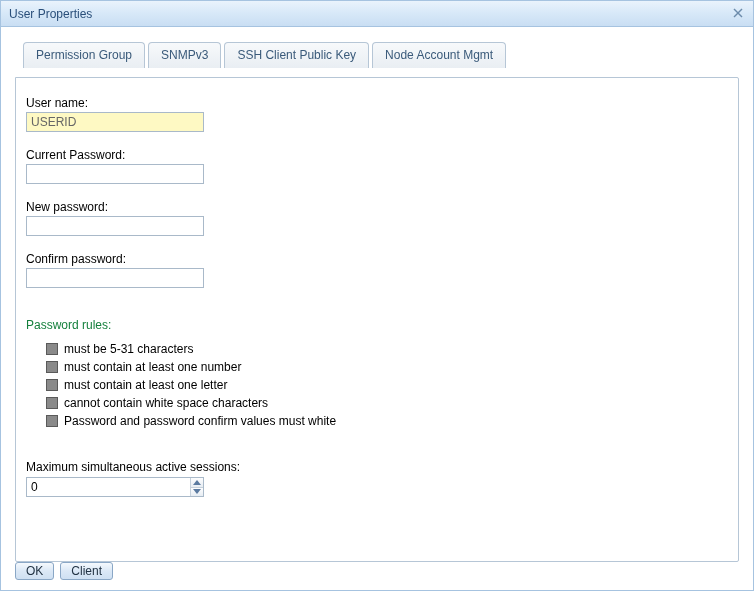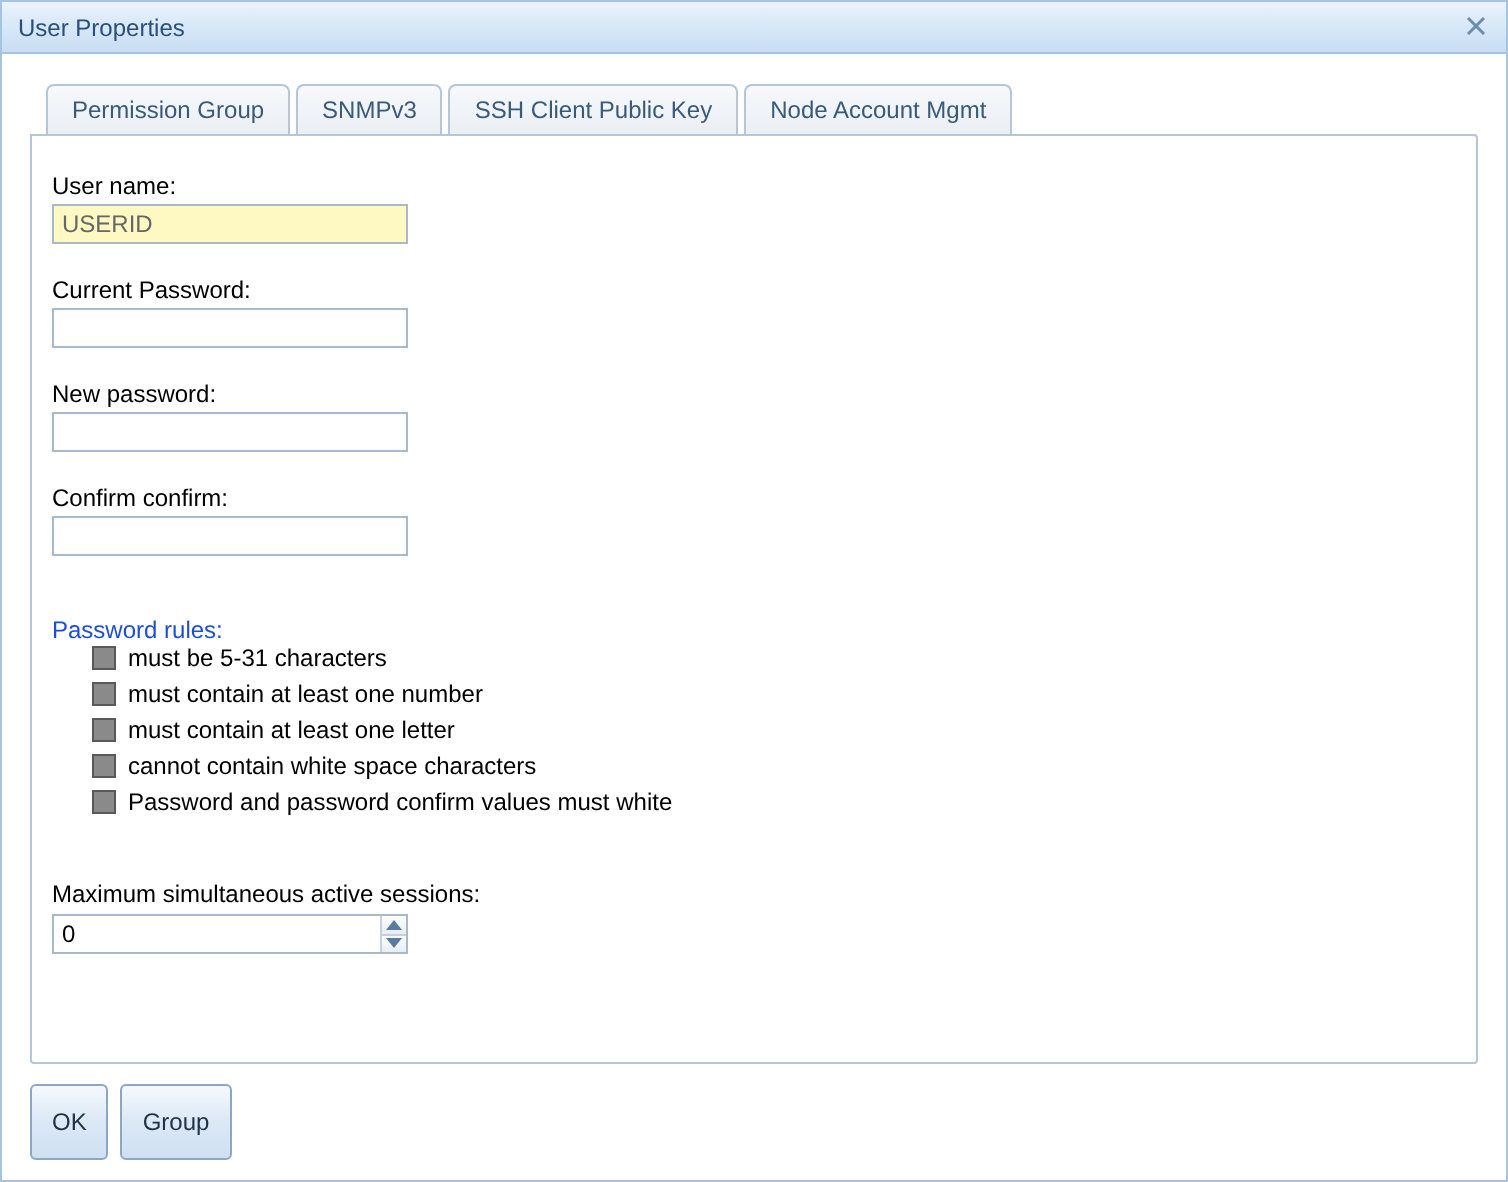--- a/index.html
+++ b/index.html
@@ -74,21 +74,21 @@
     color: #000;
     z-index: 10;
     border-bottom: 1px solid #fff;
   }
   .tabpanel {
     border: 1px solid #b6c6d6;
     border-radius: 0 2px 2px 2px;
     flex: 1;
     padding: 18px 22px 10px 10px;
     position: relative;
-    top: 0;
+    top: 10px;
   }
   .form-row {
     margin-bottom: 2px;
   }
   .form-row label {
     display: block;
     margin-bottom: 2px;
     color: #000;
   }
   .txt {
@@ -99,21 +99,22 @@
     font-size: 12px;
     background: #fff;
   }
   .txt.readonly {
     background: #fef9c3;
     color: #666;
   }
   .section-gap { height: 14px; }
   .section-gap-lg { height: 28px; }
   .rules-title {
-    color: #1d4ed8;
+    margin-bottom: 10px;
+    color: #15803d;
   }
   .rules-list {
     list-style: none;
     padding: 0;
     margin: 0 0 0 20px;
   }
   .rules-list li {
     display: flex;
     align-items: center;
     gap: 6px;
@@ -163,21 +164,21 @@
   .button-row {
     margin-top: 10px;
     display: flex;
     gap: 6px;
   }
   .btn {
     border: 1px solid #8aa7c6;
     border-radius: 3px;
     background: linear-gradient(to bottom, #f5f9fd 0%, #dbe8f6 50%, #cfe0f2 100%);
     color: #234;
-    padding: 11px 10px;
+    padding: 1px 10px;
     font-size: 12px;
     cursor: pointer;
     min-width: 30px;
     text-align: center;
   }
 </style>
 </head>
 <body>
 
 <div class="dialog">
@@ -218,21 +219,21 @@
       <div class="section-gap"></div>
 
       <div class="form-row">
         <label>New password:</label>
         <input type="password" class="txt" value="" style="">
       </div>
 
       <div class="section-gap"></div>
 
       <div class="form-row">
-        <label>Confirm confirm:</label>
+        <label>Confirm password:</label>
         <input type="password" class="txt" value="" style="">
       </div>
 
       <div class="section-gap-lg"></div>
 
       <div class="rules-title">Password rules:</div>
       <ul class="rules-list">
         <li>
           <span class="rule-icon">
             <svg width="12" height="12">
@@ -293,17 +294,17 @@
               </svg>
             </div>
           </div>
         </div>
       </div>
 
     </div>
 
     <div class="button-row">
       <div class="btn">OK</div>
-      <div class="btn">Group</div>
+      <div class="btn">Client</div>
     </div>
 
   </div>
 </div>
 
 </body></html>

